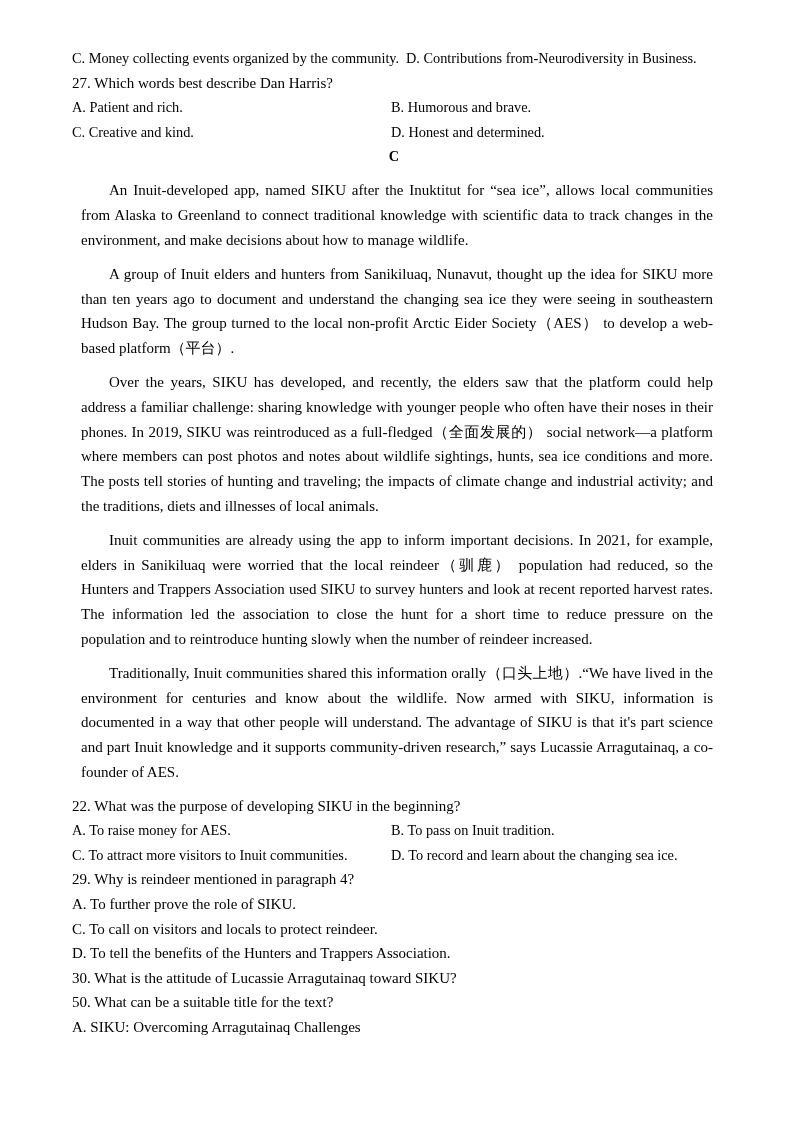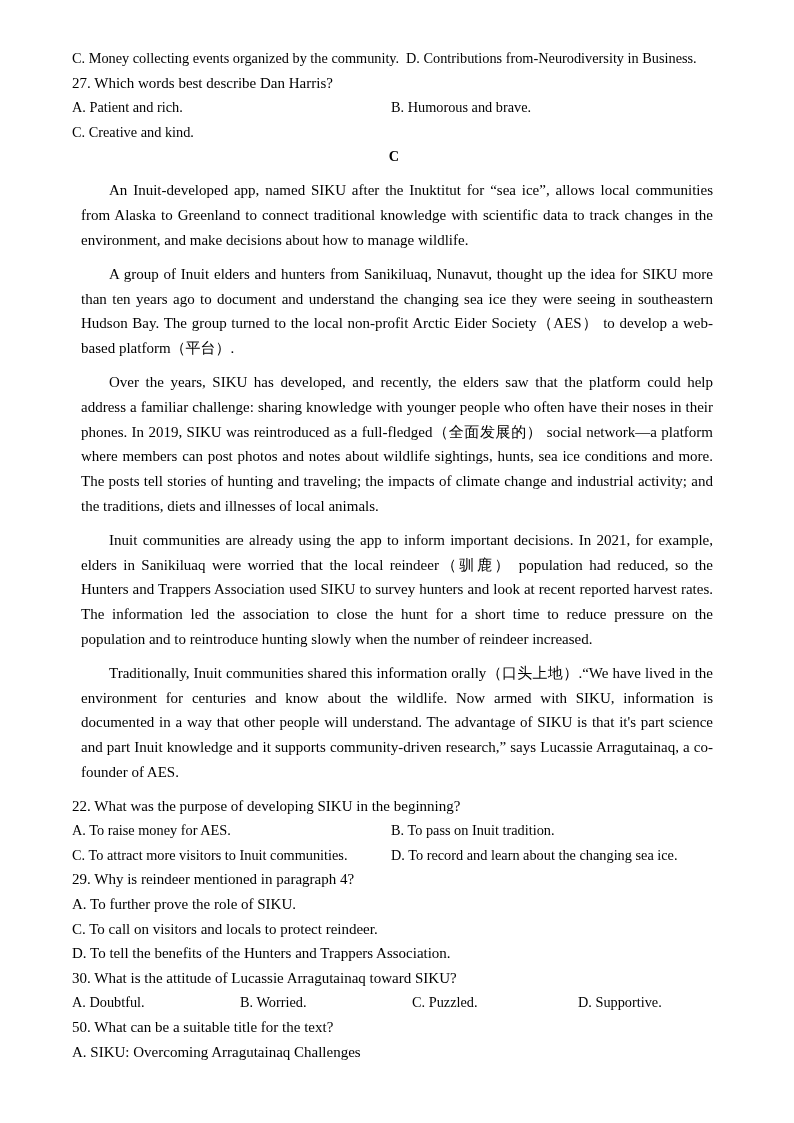--- a/index.html
+++ b/index.html
@@ -77,20 +77,21 @@
       <span class="col-b2" style="left:334px;">D. Contributions from-Neurodiversity in Business.</span>
     </div>
 
     <div class="qline">27. Which words best describe Dan Harris?</div>
     <div class="optrow">
       <span class="col-a">A. Patient and rich.</span>
       <span class="col-b2">B. Humorous and brave.</span>
     </div>
     <div class="optrow">
       <span class="col-a">C. Creative and kind.</span>
+      <span class="col-b2">D. Honest and determined.</span>
     </div>
 
     <div class="section-head">C</div>
 
     <p class="para">An Inuit-developed app, named SIKU after the Inuktitut for “sea ice”, allows local communities from Alaska to Greenland to connect traditional knowledge with scientific data to track changes in the environment, and make decisions about how to manage wildlife.</p>
     <p class="para">A group of Inuit elders and hunters from Sanikiluaq, Nunavut, thought up the idea for SIKU more than ten years ago to document and understand the changing sea ice they were seeing in southeastern Hudson Bay. The group turned to the local non-profit Arctic Eider Society（AES） to develop a web-based platform（平台）.</p>
     <p class="para">Over the years, SIKU has developed, and recently, the elders saw that the platform could help address a familiar challenge:  sharing knowledge with younger people who often have their noses in their phones. In 2019, SIKU was reintroduced as a full-fledged（全面发展的） social network—a platform where members can post photos and notes about wildlife sightings, hunts, sea ice conditions and more. The posts tell stories of hunting and traveling; the impacts of climate change and industrial activity; and the traditions, diets and illnesses of local animals.</p>
     <p class="para">Inuit communities are already using the app to inform important decisions. In 2021, for example, elders in Sanikiluaq were worried that the local reindeer（驯鹿） population had reduced, so the Hunters and Trappers Association used SIKU to survey hunters and look at recent reported harvest rates. The information led the association to close the hunt for a short time to reduce pressure on the population and to reintroduce hunting slowly when the number of reindeer increased.</p>
     <p class="para">Traditionally, Inuit communities shared this information orally（口头上地）.“We have lived in the environment for centuries and know about the wildlife. Now armed with SIKU, information is documented in a way that other people will understand. The advantage of SIKU is that it's part science and part Inuit knowledge and it supports community-driven research,” says Lucassie Arragutainaq, a co-founder of AES.</p>
 
@@ -103,24 +104,18 @@
       <span class="col-a">C. To attract more visitors to Inuit communities.</span>
       <span class="col-b2">D. To record and learn about the changing sea ice.</span>
     </div>
 
     <div class="qline">29. Why is reindeer mentioned in paragraph 4?</div>
     <div class="qline">A. To further prove the role of SIKU.</div>
     <div class="qline">C. To call on visitors and locals to protect reindeer.</div>
     <div class="qline">D. To tell the benefits of the Hunters and Trappers Association.</div>
 
     <div class="qline">30. What is the attitude of Lucassie Arragutainaq toward SIKU?</div>
-    <div class="optrow">
-      <span class="col-a">A. Doubtful.</span>
-      <span class="col-b4">B. Worried.</span>
-      <span class="col-c4">C. Puzzled.</span>
-      <span class="col-d4">D. Supportive.</span>
-    </div>
 
     <div class="qline">50. What can be a suitable title for the text?</div>
     <div class="qline">A. SIKU: Overcoming Arragutainaq Challenges</div>
 
   </div>
 </div>
 
 </body></html>

